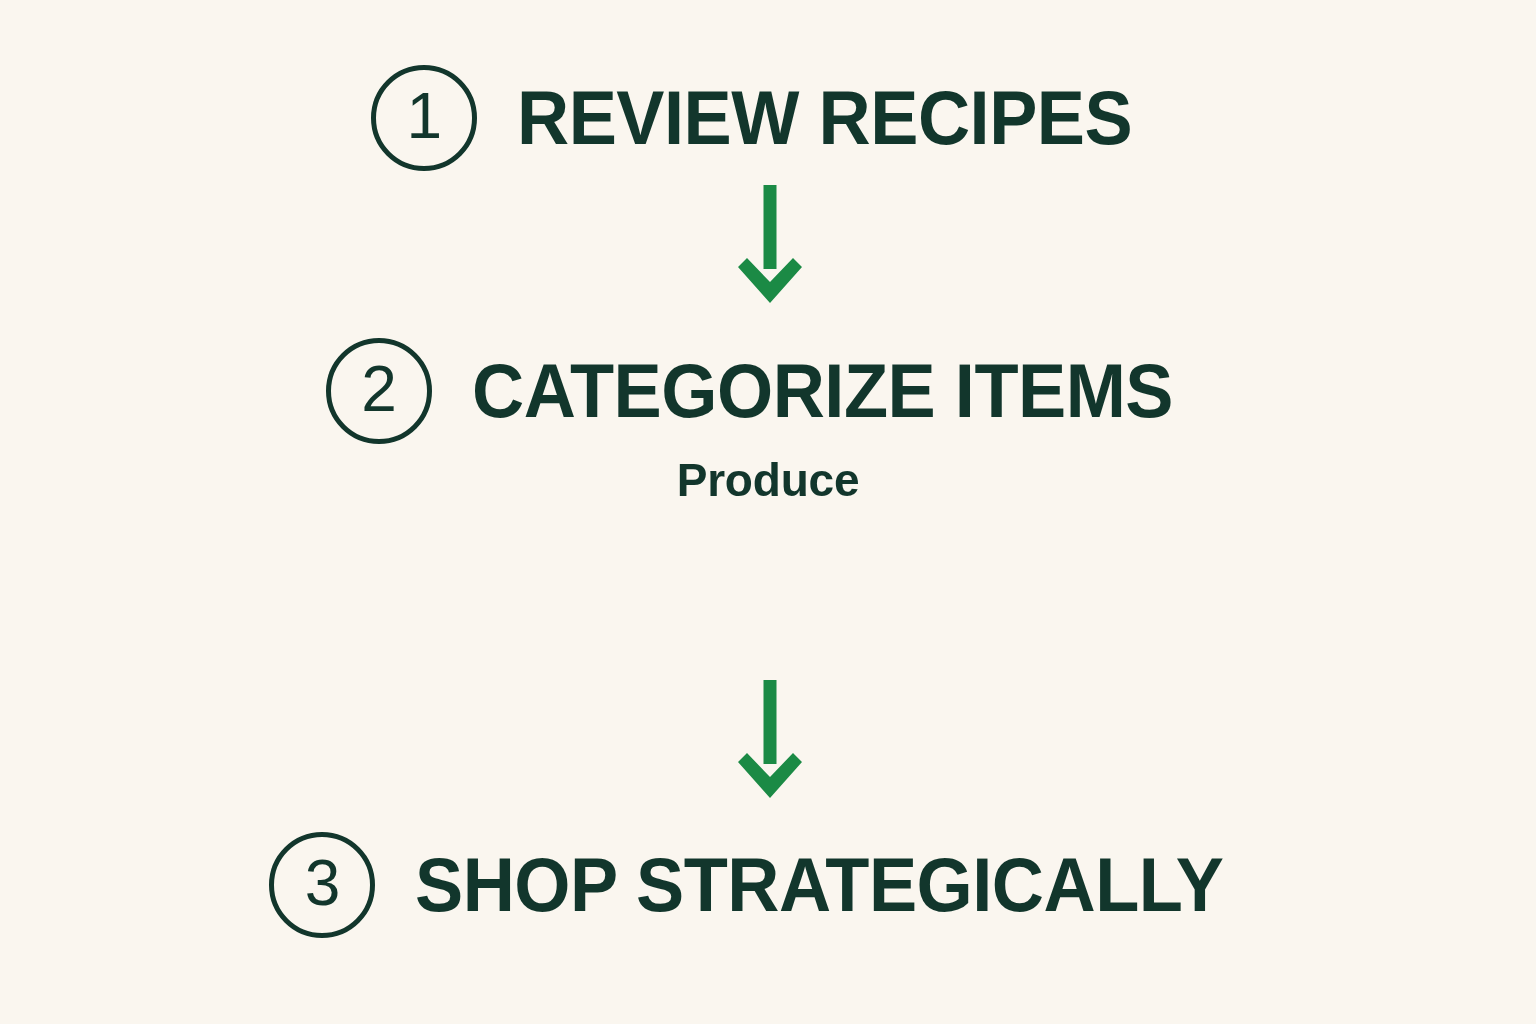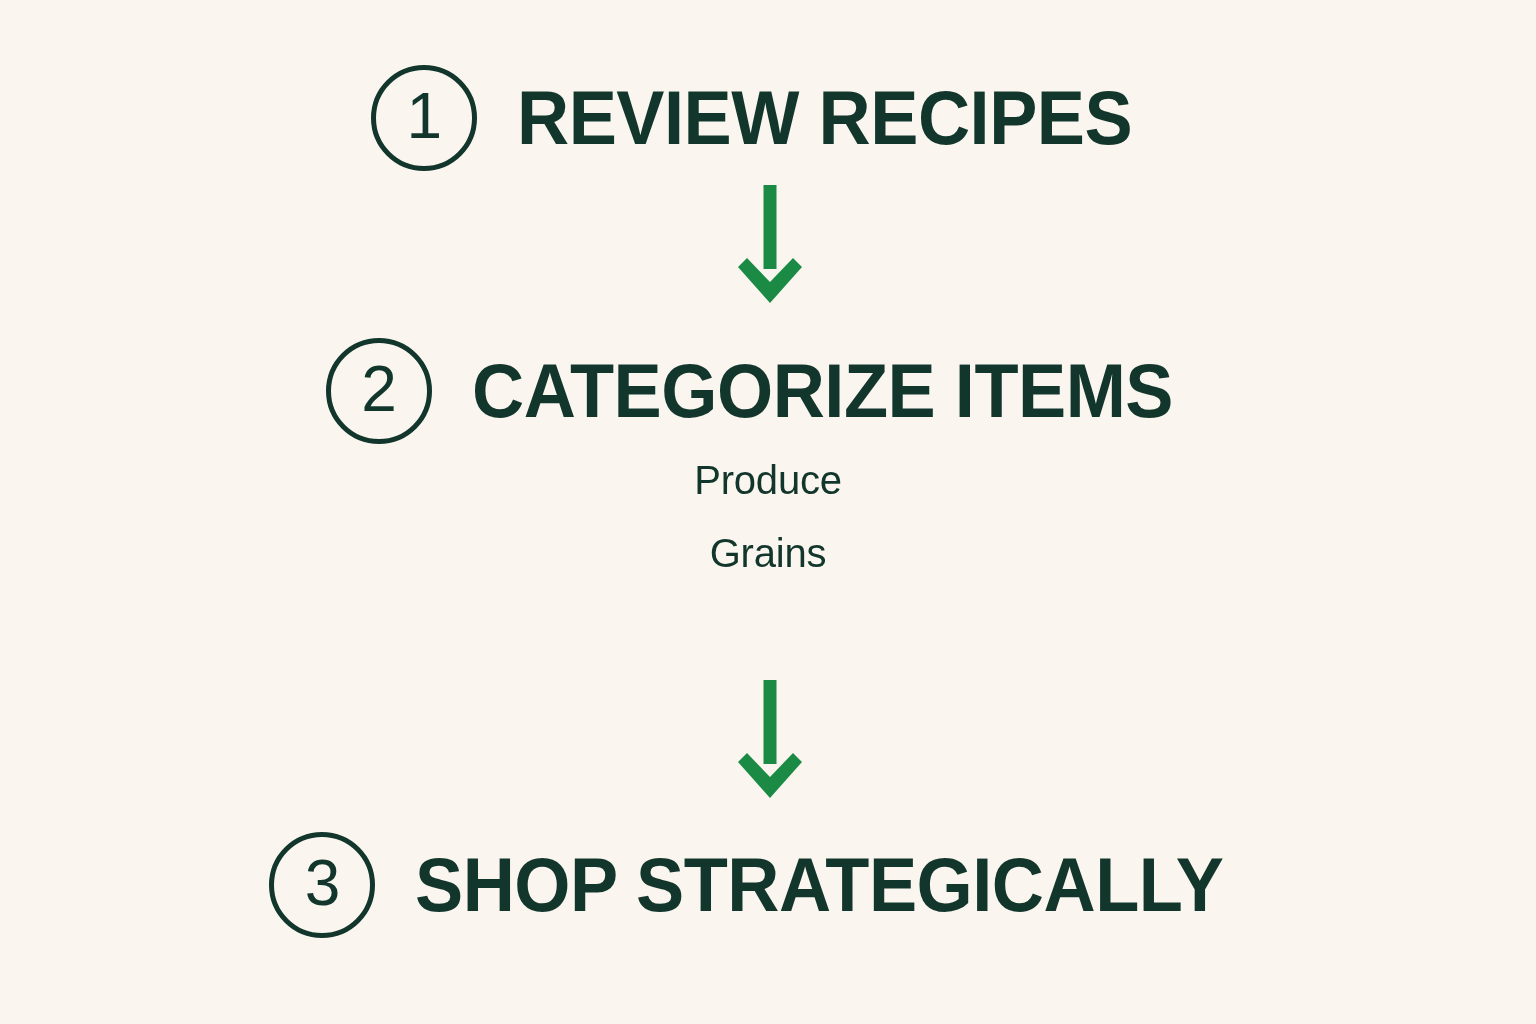--- a/index.html
+++ b/index.html
@@ -75,22 +75,22 @@
   #step-3-row { position: absolute; top: 832px; left: 0; }
 
   
   .sublist {
     display: flex;
     flex-direction: column;
     align-items: center;
     width: 100%;
   }
   .sublist-item {
-    font-size: 40px;
-    font-weight: 400;
+    font-size: 46px;
+    font-weight: 700;
     line-height: 73px;
     color: #12362c;
     letter-spacing: -0.2px;
     white-space: nowrap;
   }
 
   
   .arrow-wrap {
     width: 66px;
     height: 118px;
@@ -119,21 +119,20 @@
   <div class="step-row" id="step-2-row">
     <div class="step-badge">
       <span class="step-badge-number">2</span>
     </div>
     <div class="step-title">CATEGORIZE ITEMS</div>
   </div>
 
   <div id="step-2-sublist">
     <div class="sublist">
       <div class="sublist-item">Produce</div>
-      <div class="sublist-item">Grains</div>
     </div>
   </div>
 
   <div id="arrow-2">
     <svg class="arrow-wrap" viewBox="0 0 66 118" xmlns="http://www.w3.org/2000/svg">
       <path d="M26.5 0 H39.5 V84 H26.5 Z" fill="#1b8a45"></path>
       <path d="M33 118 L1 82 L10 73 L33 97 L56 73 L65 82 Z" fill="#1b8a45"></path>
     </svg>
   </div>
 

